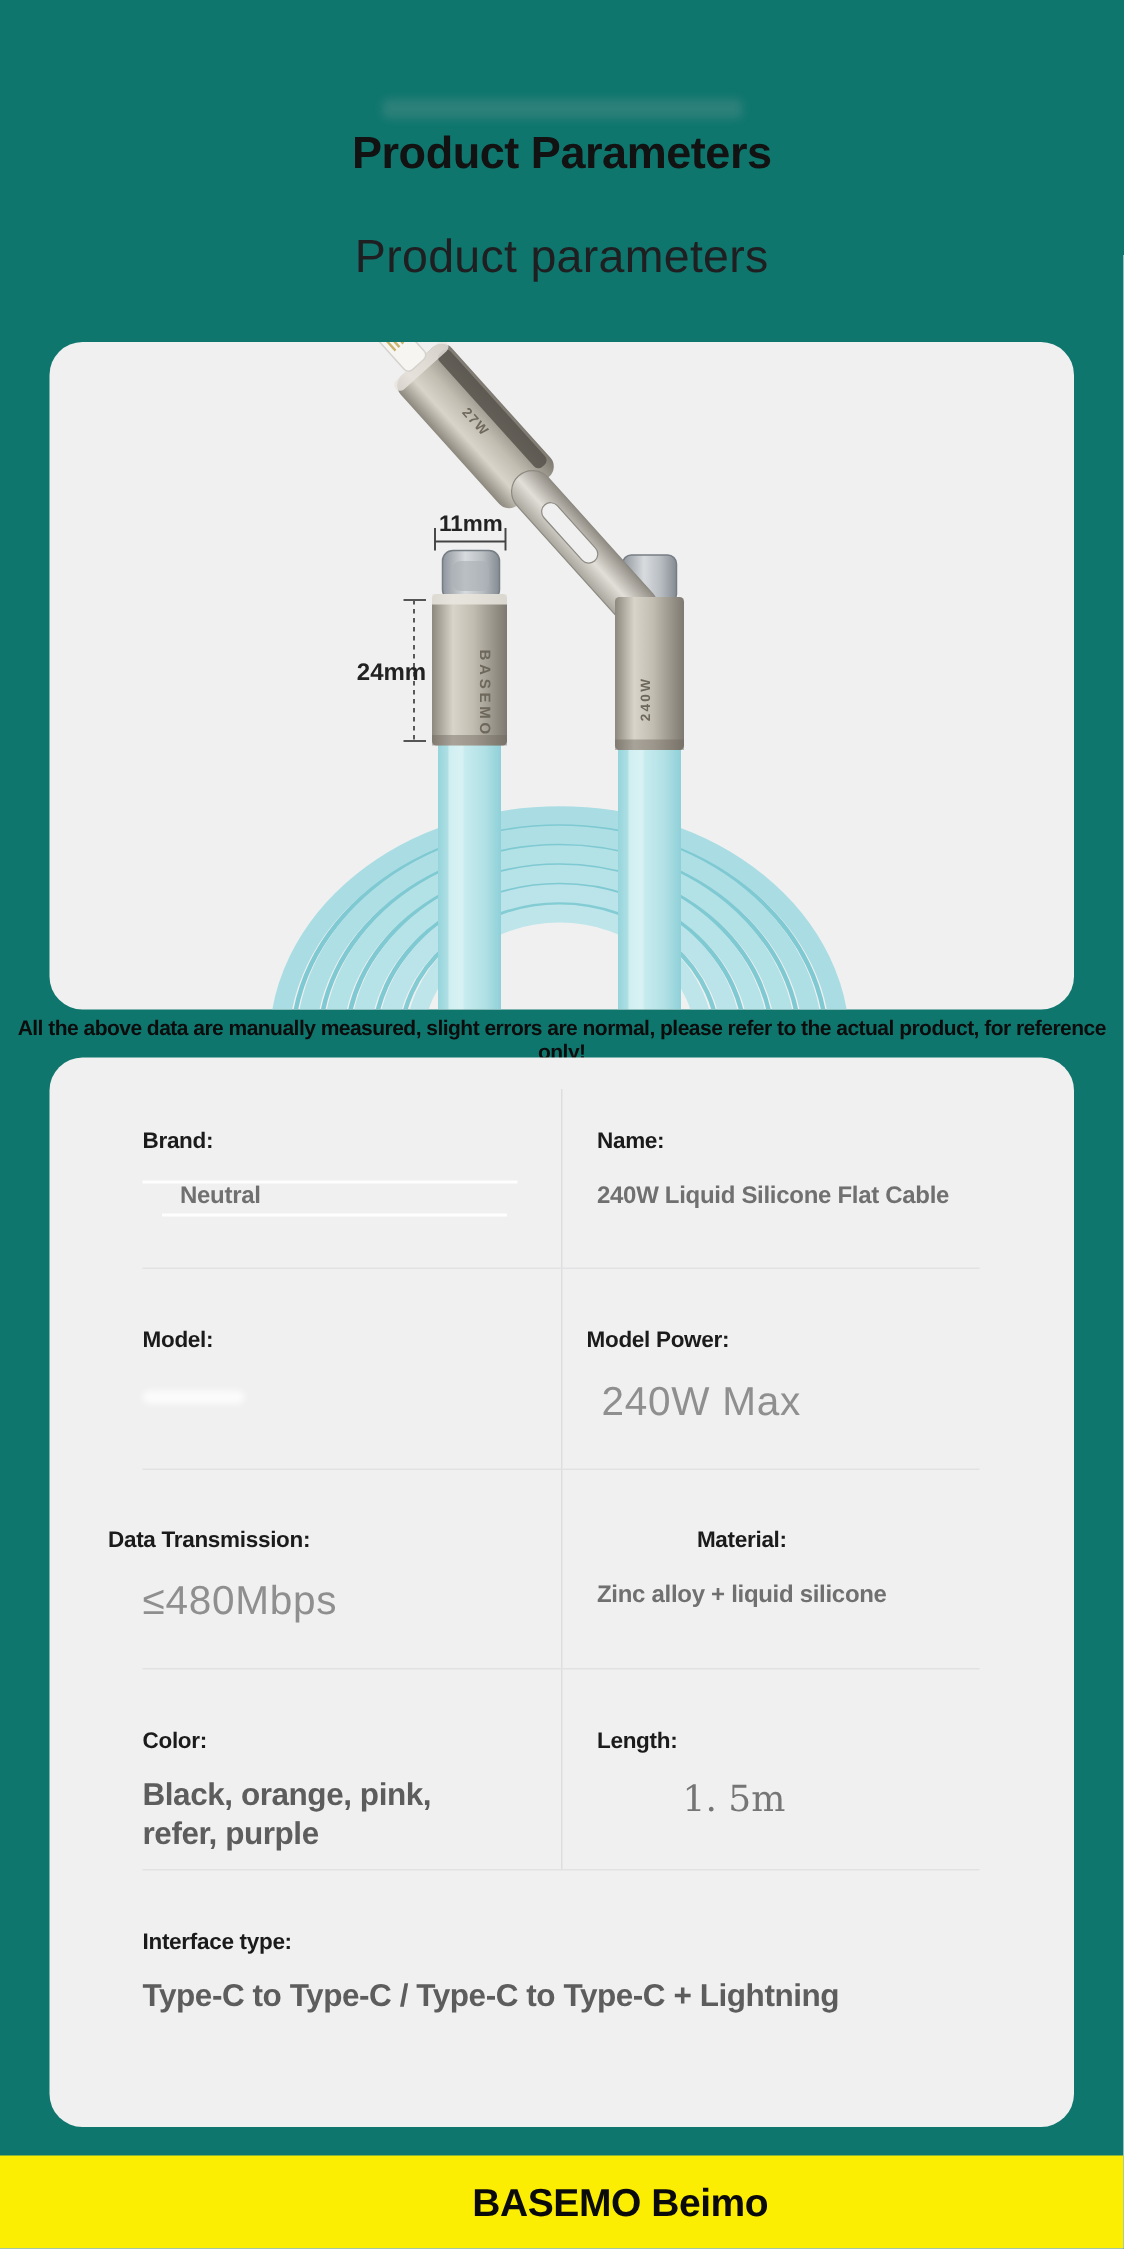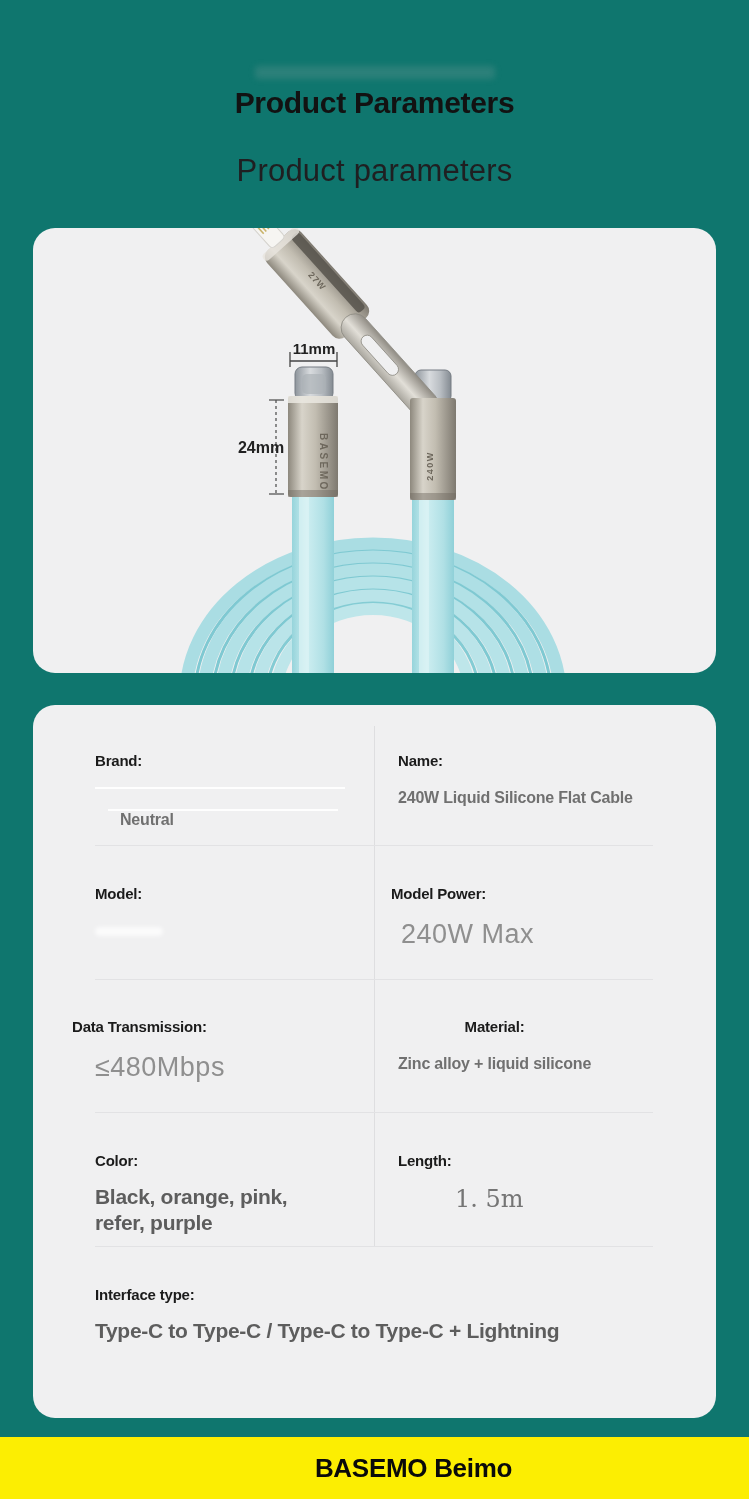--- a/index.html
+++ b/index.html
@@ -146,29 +146,30 @@
           <circle cx="0" cy="-4" r="9" fill="url(#armGrad)" stroke="#84817a" stroke-width="0.8"></circle>
           <circle cx="0" cy="-4" r="3.2" fill="#6b6862"></circle>
         </g>
         <rect x="377" y="170" width="46" height="102" rx="3" fill="url(#bodyGrad)"></rect>
         <rect x="377" y="265" width="46" height="7" fill="#6e6960" opacity="0.45"></rect>
         <text x="400" y="238" transform="rotate(-90 400 238)" text-anchor="middle" font-size="9" font-weight="600" letter-spacing="1.5" fill="#6d675c" font-family="Liberation Sans, sans-serif">240W</text>
       </g>
     </svg>
   </div>
 
+  <div class="disclaimer">All the above data are manually measured, slight errors are normal, please refer to the actual product, for reference only!</div>
 
   <div class="card spec-card">
     <div class="v-divider"></div>
     <div class="h-divider" style="top:140px;"></div>
     <div class="h-divider" style="top:274px;"></div>
     <div class="h-divider" style="top:407px;"></div>
     <div class="h-divider" style="top:541px;"></div>
 
-    <div class="cell" style="left:62px;top:47px;gap:22px;">
+    <div class="cell" style="left:62px;top:47px;">
       <span class="spec-label">Brand:</span>
       <span class="val-md ind-25">Neutral</span>
     </div>
     <div class="cell" style="left:365px;top:47px;">
       <span class="spec-label">Name:</span>
       <span class="val-md">240W Liquid Silicone Flat Cable</span>
     </div>
     <div class="erase-line" style="left:62px;top:82px;width:250px;"></div>
     <div class="erase-line" style="left:75px;top:104px;width:230px;"></div>
 

